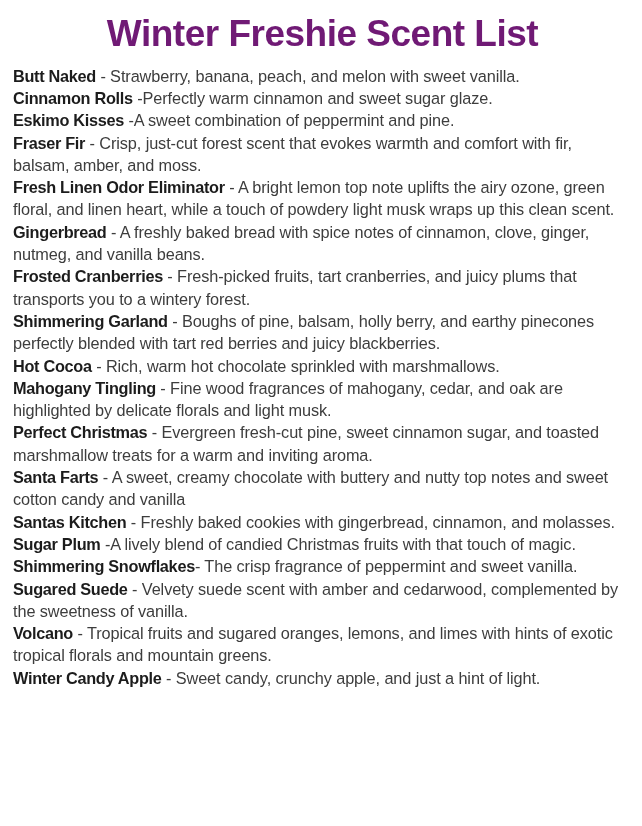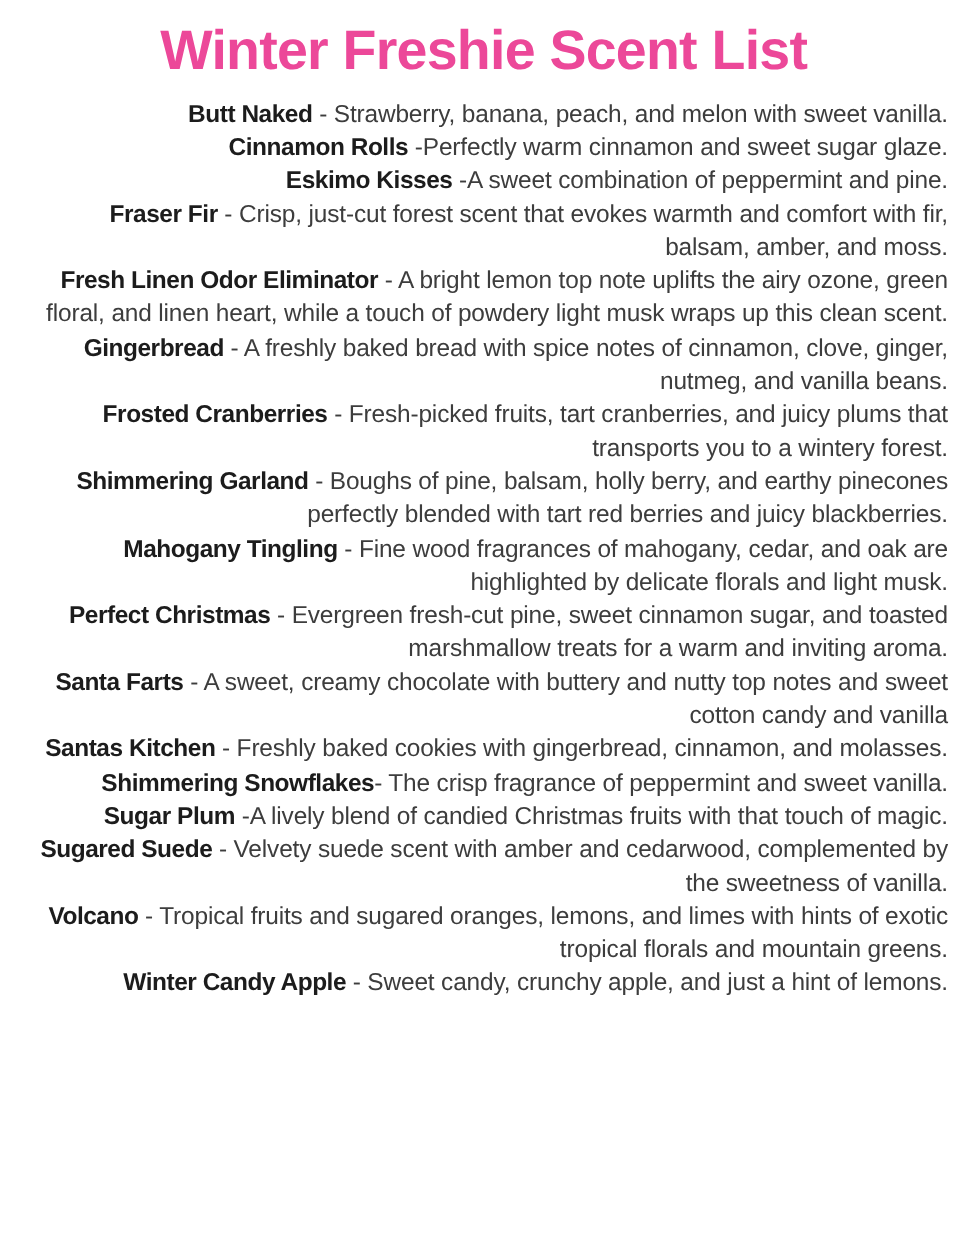--- a/index.html
+++ b/index.html
@@ -20,32 +20,31 @@
     padding: 14px 10px 10px 13px;
     background: #ffffff;
   }
   .page-title {
     margin: 0 0 10px 0;
     text-align: center;
     font-size: 37px;
     line-height: 1.1;
     font-weight: 800;
     letter-spacing: -0.5px;
-    color: #ec4899;
+    color: #701a75;
   }
   .scent-list {
     margin: 0;
   }
   .entry {
     margin: 0;
     font-size: 16.3px;
     line-height: 22.3px;
     color: #3d3d3d;
     letter-spacing: -0.1px;
-    text-align: right;
   }
   .entry .scent-name {
     font-weight: 700;
     color: #1c1c1c;
     letter-spacing: -0.3px;
   }
 </style>
 </head>
 <body>
 
@@ -55,24 +54,25 @@
 
   <div class="scent-list">
     <p class="entry"><b class="scent-name">Butt Naked</b><span class="scent-desc"> - Strawberry, banana, peach, and melon with sweet vanilla.</span></p>
     <p class="entry"><b class="scent-name">Cinnamon Rolls</b><span class="scent-desc"> -Perfectly warm cinnamon and sweet sugar glaze.</span></p>
     <p class="entry"><b class="scent-name">Eskimo Kisses</b><span class="scent-desc"> -A sweet combination of peppermint and pine.</span></p>
     <p class="entry"><b class="scent-name">Fraser Fir</b><span class="scent-desc"> - Crisp, just-cut forest scent that evokes warmth and comfort with fir, balsam, amber, and moss.</span></p>
     <p class="entry"><b class="scent-name">Fresh Linen Odor Eliminator</b><span class="scent-desc"> - A bright lemon top note uplifts the airy ozone, green floral, and linen heart, while a touch of powdery light musk wraps up this clean scent.</span></p>
     <p class="entry"><b class="scent-name">Gingerbread</b><span class="scent-desc"> - A freshly baked bread with spice notes of cinnamon, clove, ginger, nutmeg, and vanilla beans.</span></p>
     <p class="entry"><b class="scent-name">Frosted Cranberries</b><span class="scent-desc"> - Fresh-picked fruits, tart cranberries, and juicy plums that transports you to a wintery forest.</span></p>
     <p class="entry"><b class="scent-name">Shimmering Garland</b><span class="scent-desc"> - Boughs of pine, balsam, holly berry, and earthy pinecones perfectly blended with tart red berries and juicy blackberries.</span></p>
+    <p class="entry"><b class="scent-name">Hot Cocoa</b><span class="scent-desc"> - Rich, warm hot chocolate sprinkled with marshmallows.</span></p>
     <p class="entry"><b class="scent-name">Mahogany Tingling</b><span class="scent-desc"> - Fine wood fragrances of mahogany, cedar, and oak are highlighted by delicate florals and light musk.</span></p>
     <p class="entry"><b class="scent-name">Perfect Christmas</b><span class="scent-desc"> - Evergreen fresh-cut pine, sweet cinnamon sugar, and toasted marshmallow treats for a warm and inviting aroma.</span></p>
     <p class="entry"><b class="scent-name">Santa Farts</b><span class="scent-desc"> - A sweet, creamy chocolate with buttery and nutty top notes and sweet cotton candy and vanilla</span></p>
     <p class="entry"><b class="scent-name">Santas Kitchen</b><span class="scent-desc"> - Freshly baked cookies with gingerbread, cinnamon, and molasses.</span></p>
+    <p class="entry"><b class="scent-name">Sugar Plum</b><span class="scent-desc"> -A lively blend of candied Christmas fruits with that touch of magic.</span></p>
     <p class="entry"><b class="scent-name">Shimmering Snowflakes</b><span class="scent-desc">- The crisp fragrance of peppermint and sweet vanilla.</span></p>
-    <p class="entry"><b class="scent-name">Sugar Plum</b><span class="scent-desc"> -A lively blend of candied Christmas fruits with that touch of magic.</span></p>
     <p class="entry"><b class="scent-name">Sugared Suede</b><span class="scent-desc"> - Velvety suede scent with amber and cedarwood, complemented by the sweetness of vanilla.</span></p>
     <p class="entry"><b class="scent-name">Volcano</b><span class="scent-desc"> - Tropical fruits and sugared oranges, lemons, and limes with hints of exotic tropical florals and mountain greens.</span></p>
-    <p class="entry"><b class="scent-name">Winter Candy Apple</b><span class="scent-desc"> - Sweet candy, crunchy apple, and just a hint of lemons.</span></p>
+    <p class="entry"><b class="scent-name">Winter Candy Apple</b><span class="scent-desc"> - Sweet candy, crunchy apple, and just a hint of light.</span></p>
   </div>
 
 </div>
 
 </body></html>

